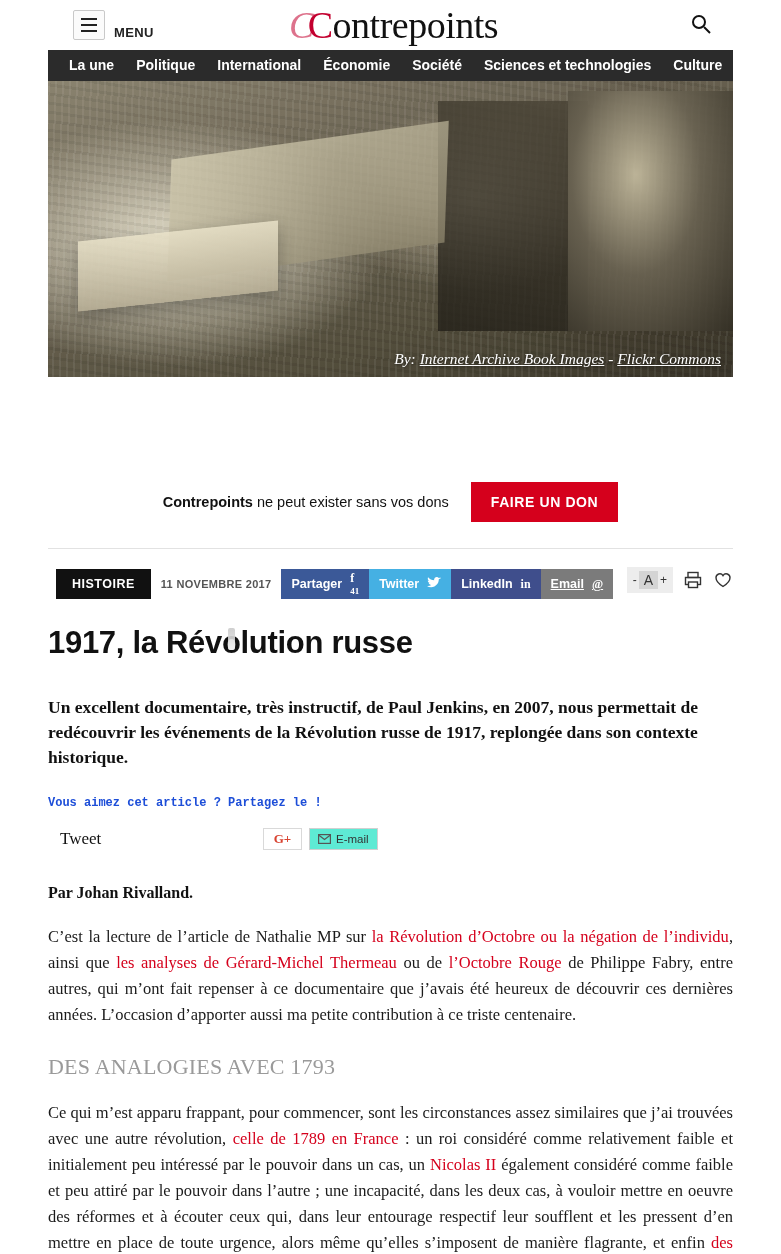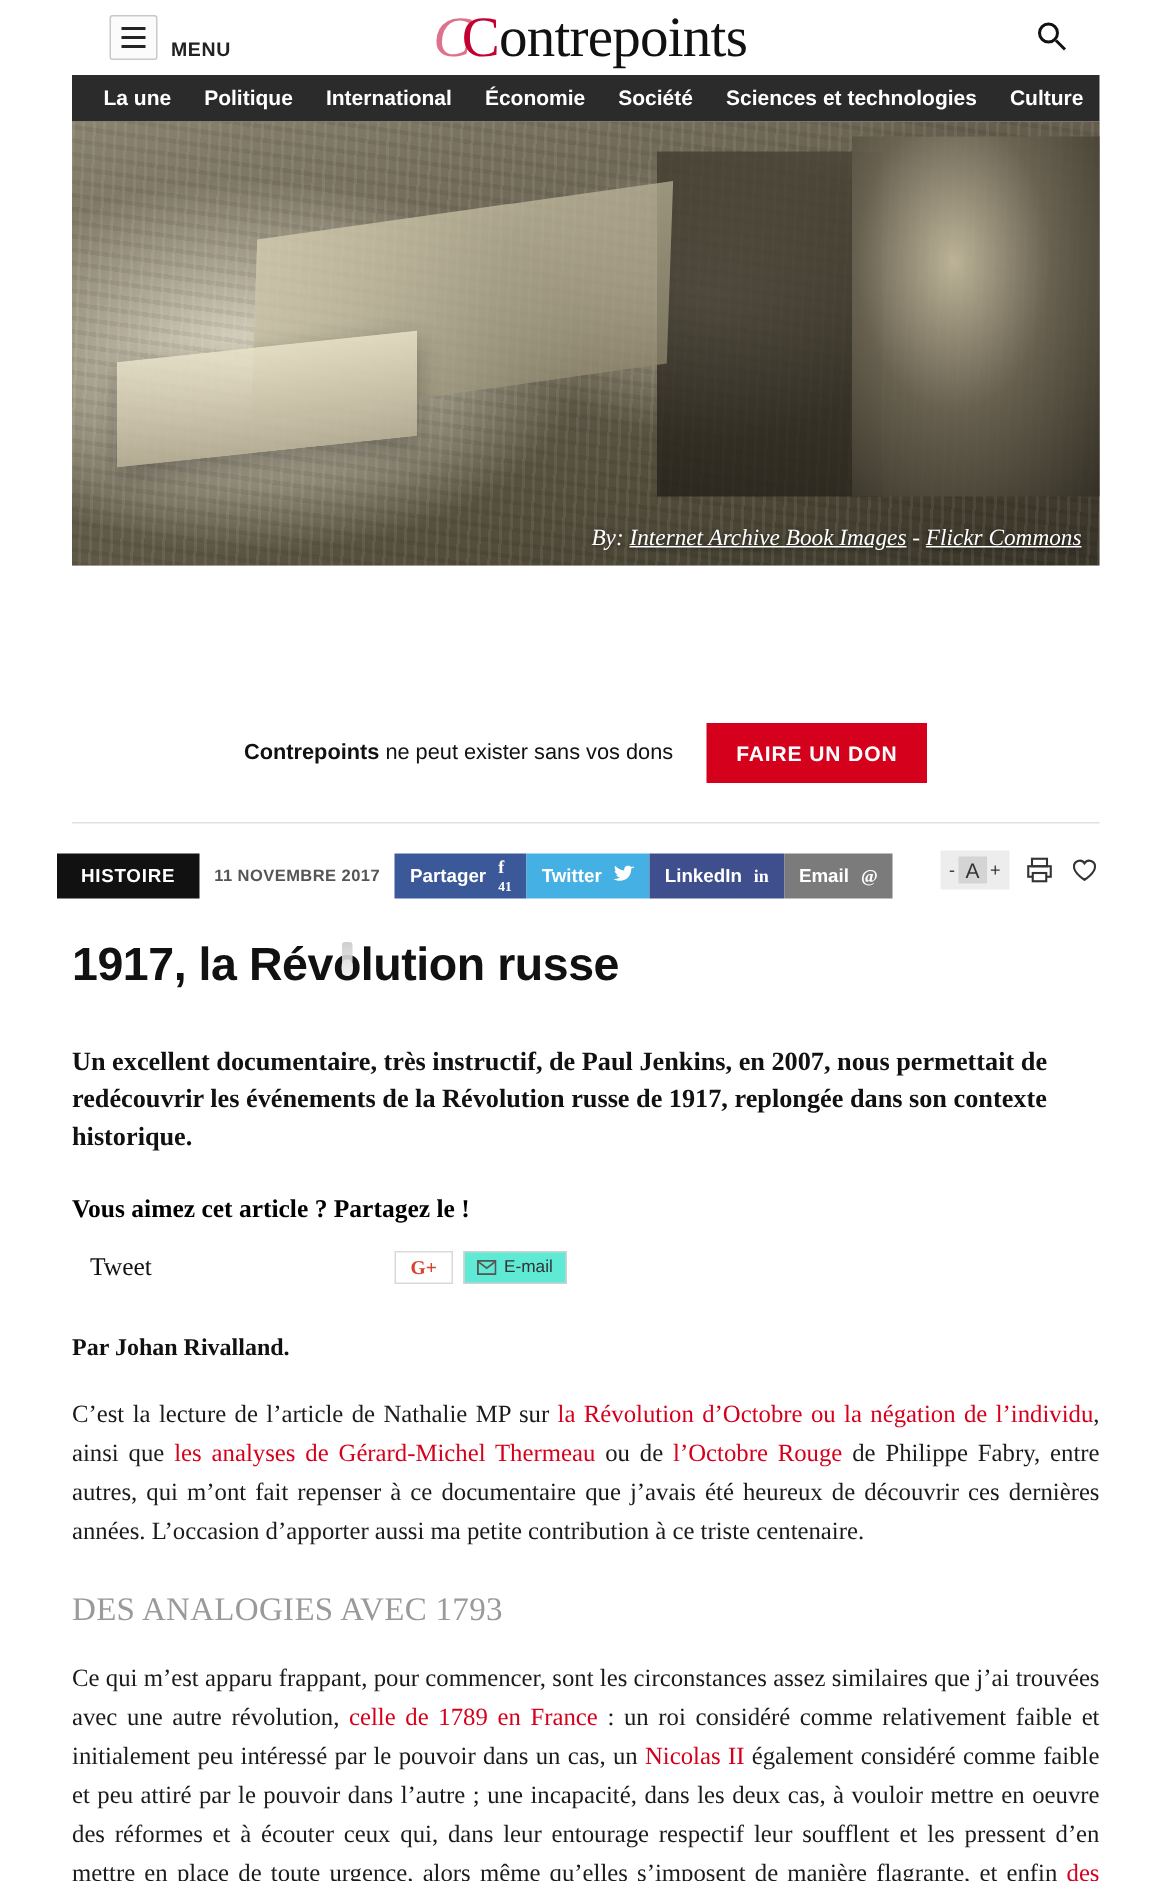--- a/index.html
+++ b/index.html
@@ -152,21 +152,21 @@
     font-weight: 700;
     letter-spacing: .6px;
     padding: 12px 20px;
     border: none;
     cursor: pointer;
   }
   .rule { margin: 14px 48px 0 48px; border-top: 1px solid #e2e2e2; }
 
   
   .metabar {
-    margin: 20px 48px 0 38px;
+    margin: 20px 48px 0 56px;
     display: flex; align-items: center;
     height: 30px;
     position: relative;
   }
   .cat-badge {
     background: #111; color: #fff;
     font-size: 12.5px; font-weight: 700; letter-spacing: .5px;
     padding: 8px 16px;
   }
   .date {
@@ -176,21 +176,21 @@
   }
   .share { display: flex; height: 30px; }
   .share div {
     display: flex; align-items: center; gap: 8px;
     color: #fff; font-size: 12.5px; font-weight: 700;
     padding: 0 10px;
   }
   .s-fb { background: #3b5998; }
   .s-tw { background: #45b0e3; }
   .s-li { background: #3f4e8c; }
-  .s-em { background: #7b7b7b; }
+  .s-em { background: #7b7b7b; text-decoration: underline; }
   .s-ico {
     font-family: "Liberation Serif", serif;
     font-size: 12px; font-weight: 700; line-height: 1;
   }
   .s-count { font-size: 9px; font-weight: 700; }
   .tools {
     position: absolute; right: 0; top: -2px;
     display: flex; align-items: center; gap: 10px;
   }
   .fontsize {
@@ -212,22 +212,22 @@
   }
   .chapeau {
     font-family: "Liberation Serif", serif;
     font-size: 17.5px;
     font-weight: 700;
     line-height: 25px;
     color: #111;
     margin: 0 0 26px 0;
   }
   .share-prompt {
-    font-family: Liberation Serif, serif;
-    font-size: 17px; font-weight: 700; color: #000000;
+    font-family: Liberation Mono, monospace;
+    font-size: 12px; font-weight: 700; color: #1d4ed8;
     margin-bottom: 14px;
   }
   .share-row {
     display: flex; align-items: center; gap: 0;
     height: 30px; margin-bottom: 30px;
     position: relative;
   }
   .tweet-btn {
     font-family: "Liberation Serif", serif;
     font-size: 17px; font-weight: 400; color: #111;

